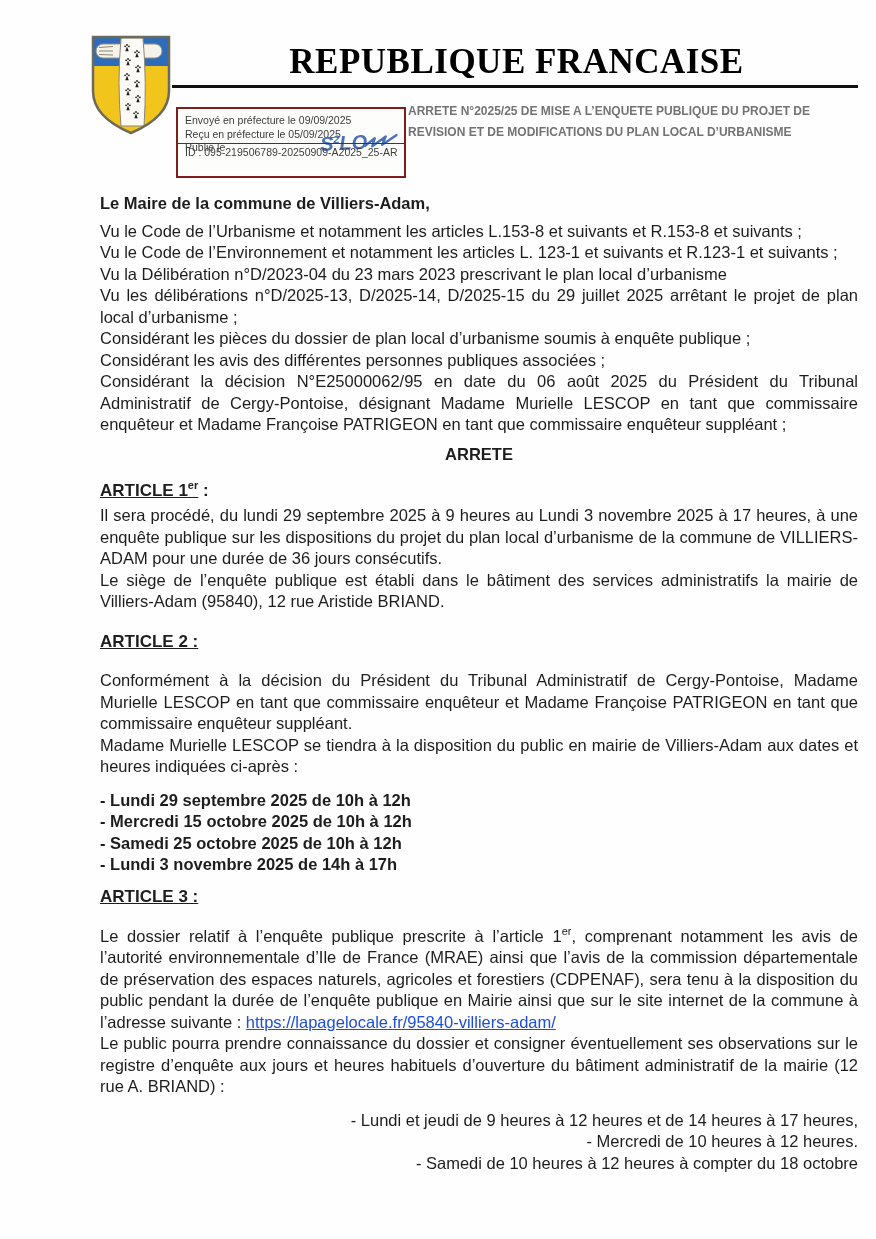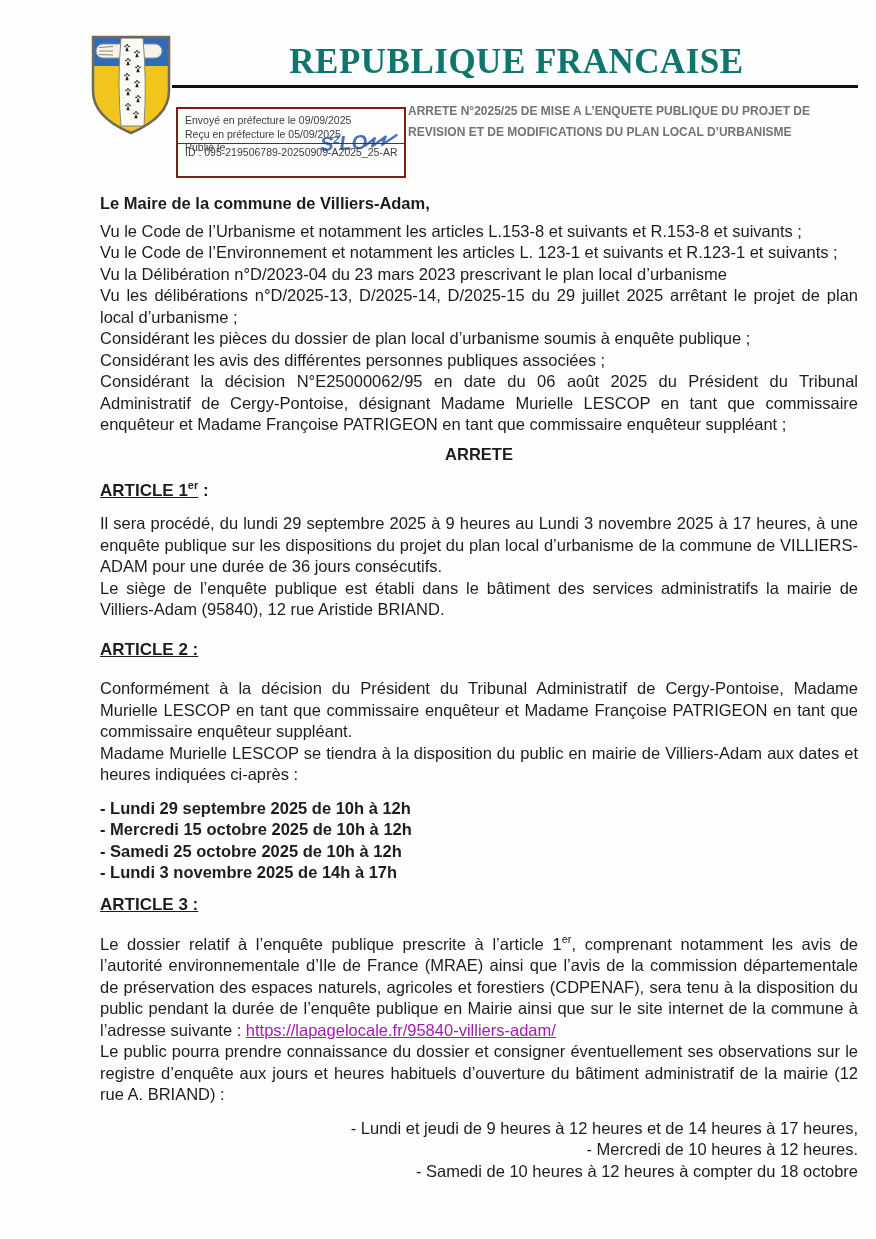--- a/index.html
+++ b/index.html
@@ -21,21 +21,21 @@
     width: 86px; height: 104px;
   }
   .republic-title {
     position: absolute;
     left: 175px; top: 42px; width: 683px;
     text-align: center;
     font-family: "Liberation Serif", serif;
     font-weight: bold;
     font-size: 35px;
     letter-spacing: 0.5px;
-    color: #0f766e;
+    color: #000000;
     white-space: nowrap;
   }
   .header-rule {
     position: absolute;
     left: 172px; top: 85px; width: 686px; height: 3px;
     background: #101010;
   }
 
   
   .stamp {
@@ -93,28 +93,28 @@
     text-align: center;
     font-weight: bold;
   }
   .article-heading {
     margin-top: 10px;
     font-weight: bold;
     font-size: 17px;
     text-align: left;
   }
   .article-heading .u { text-decoration: underline; }
-  .para-block { margin-top: 12px; }
+  .para-block { margin-top: 4px; }
   .gap-lg { margin-top: 18px; }
   .gap-md { margin-top: 14px; }
   .gap-sm { margin-top: 10px; }
   .dates-list { margin-top: 12px; font-weight: bold; text-align: left; }
   .hours-list { margin-top: 12px; text-align: right; }
   .hours-list .indent { padding-left: 6px; }
-  a.doc-link { color: #a21caf; text-decoration: underline; }
+  a.doc-link { color: #1d4ed8; text-decoration: underline; }
   sup { font-size: 11px; }
 </style>
 </head>
 <body>
 
 <div class="page">
 
   <svg class="crest" viewBox="0 0 86 104" aria-hidden="true">
     <defs>
       <clipPath id="shieldClip">

